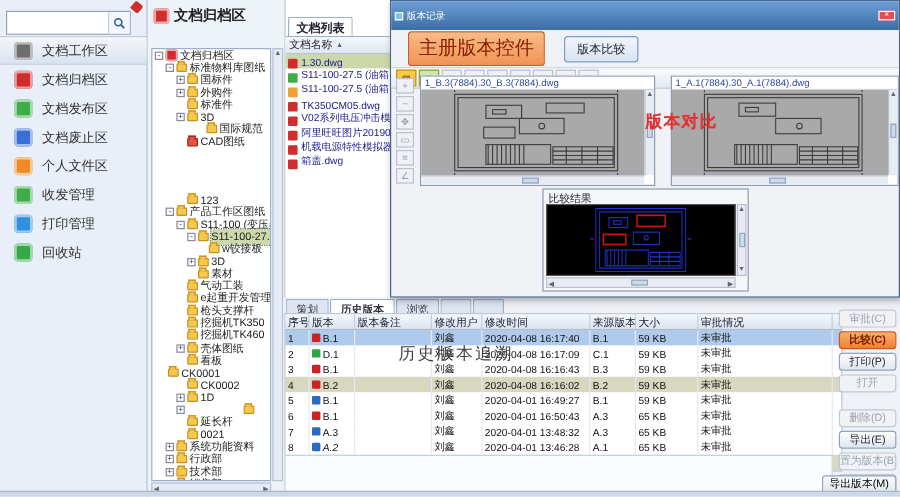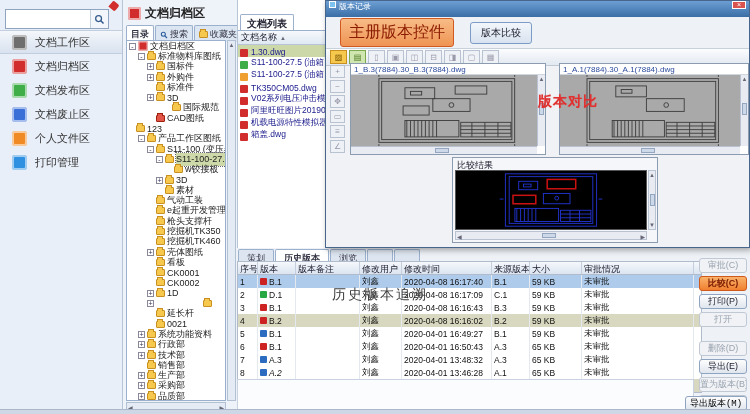--- a/index.html
+++ b/index.html
@@ -60,21 +60,21 @@
   #doc-header { height:14px; background:linear-gradient(#f6f9fc,#dfe8f2); border-bottom:1px solid #b8c4d8;
                 font-size:9px; color:#223; padding:1px 3px; display:flex; align-items:center; gap:3px; }
   .doc-row { display:flex; align-items:flex-end; height:12px; padding-left:2px; white-space:nowrap; cursor:pointer; }
   .doc-row.sel { background:#ccd8a8; }
   .doc-icon { width:8px; height:8px; border-radius:1px; margin-right:3px; flex:0 0 auto; }
   .doc-name { font-size:8.5px; color:#1a1a8c; overflow:hidden; }
 
   
   #dialog { position:absolute; left:325px; top:0; width:425px; height:248px;
             background:#f0f2f5; border:1px solid #48668c; box-shadow:2px 2px 6px rgba(0,0,0,.35); }
-  #dlg-titlebar { height:16px; background:linear-gradient(#6d9fd4,#3a6ea5); display:flex; align-items:flex-start; padding:0 3px; }
+  #dlg-titlebar { height:16px; background:linear-gradient(#6d9fd4,#3a6ea5); display:flex; align-items:center; padding:12px 3px; }
   #dlg-titlebar .dicon { width:7px; height:7px; background:#7ec3f0; border:1px solid #fff; margin-right:3px; }
   #dlg-title { color:#fff; font-size:8px; flex:1; }
   #dlg-close { width:14px; height:8px; background:#d9534f; border:1px solid #fff; color:#fff; font-size:7px;
                line-height:6px; text-align:center; cursor:pointer; }
   #dlg-btnrow { height:32px; border-bottom:1px solid #c8d0da; background:#eef1f6; display:flex; align-items:center; gap:16px; padding-left:14px; }
   #btn-main-ctl { font-size:16px; padding:3px 8px; background:linear-gradient(#f8bc86,#ef9454);
                   border:1px solid #d05a20; border-radius:3px; color:#8a1a00; cursor:pointer; }
   #btn-ver-cmp { font-size:10px; padding:3px 10px; background:linear-gradient(#f2f6fb,#d9e3f0);
                  border:1px solid #7a9cc6; border-radius:3px; color:#223; cursor:pointer; }
   #dlg-toolbar { height:17px; background:linear-gradient(#fbfcfe,#e3e9f1); border-bottom:1px solid #c0c8d4;
@@ -89,21 +89,21 @@
   #preview-right { left:233px; width:190px; }
   .pv-title { height:11px; font-size:8px; color:#2a4a9c; padding:1px 3px; white-space:nowrap; overflow:hidden;
               background:#fff; border-bottom:1px solid #d0d6de; }
   .pv-canvas { position:absolute; left:0; top:11px; right:8px; bottom:8px; background:#a9a9a9; overflow:hidden; }
   .pv-vscroll { position:absolute; right:0; top:11px; width:8px; bottom:8px; background:#e8ecf2; border-left:1px solid #b8c2d0; }
   .pv-hscroll { position:absolute; left:0; bottom:0; right:8px; height:8px; background:#e8ecf2; border-top:1px solid #b8c2d0; }
   .pv-thumb { position:absolute; left:45%; top:1px; width:14px; height:5px; background:#cdd8e8; border:1px solid #94a6c0; }
   .pv-vthumb { position:absolute; top:40%; left:1px; height:12px; width:5px; background:#cdd8e8; border:1px solid #94a6c0; }
   #overlay-compare { position:absolute; left:212px; top:92px; font-size:14px; font-weight:bold; color:#e03030;
                      letter-spacing:1px; text-shadow:0 0 1px rgba(224,48,48,.4); z-index:5; }
-  #result-panel { position:absolute; left:126px; top:156px; width:206px; height:86px;
+  #result-panel { position:absolute; left:126px; top:156px; width:172px; height:86px;
                   border:1px solid #8c9cb0; background:#f4f6f9; }
   #result-label { font-size:9px; color:#223; padding:1px 4px; }
   #result-canvas { position:absolute; left:2px; top:12px; right:10px; bottom:12px; background:#000; border:1px solid #555; overflow:hidden;}
   #result-vscroll { position:absolute; right:1px; top:12px; width:8px; bottom:12px; background:#e8ecf2; border:1px solid #b8c2d0; }
   #result-hscroll { position:absolute; left:2px; bottom:2px; right:10px; height:9px; background:#e8ecf2; border:1px solid #b8c2d0; }
 
   
   #history { position:absolute; left:236px; top:248px; right:0; bottom:0; background:#eef1f6; }
   #hist-tabs { position:absolute; left:2px; top:1px; display:flex; gap:1px; }
   .htab { font-size:9px; padding:2px 8px 1px; border:1px solid #9ab0cc; border-bottom:0;
@@ -119,21 +119,21 @@
   .vicon { width:7px; height:7px; border-radius:1px; flex:0 0 auto; }
   #hist-overlay { position:absolute; left:96px; top:38px; font-size:14px; font-weight:normal; color:#404040;
                   letter-spacing:2px; z-index:4; }
   #hist-buttons { position:absolute; right:3px; top:10px; width:48px; display:flex; flex-direction:column; gap:3px; }
   .hbtn { font-size:9px; height:15px; border:1px solid #8ea4c0; border-radius:3px;
           background:linear-gradient(#fdfdfd,#e0e6ee); color:#223; cursor:pointer; white-space:nowrap; overflow:hidden;}
   .hbtn.disabled { color:#9aa4b0; background:#f0f2f5; border-color:#c0c8d4; }
   .hbtn.primary { background:linear-gradient(#f9b26a,#f08030); border-color:#d05818; color:#7a1a00; font-weight:bold; }
   .hgap { height:8px; }
   #btn-export-ver { position:absolute; right:3px; bottom:3px; width:62px; height:15px; font-size:9px;
-                    border:1px solid #8ea4c0; border-radius:3px; background:linear-gradient(#fdfdfd,#e0e6ee); cursor:pointer;font-family:Liberation Mono, monospace;}
+                    border:1px solid #8ea4c0; border-radius:3px; background:linear-gradient(#fdfdfd,#e0e6ee); cursor:pointer;}
   #hist-bottom { position:absolute; left:1px; right:56px; top:131px; bottom:2px; background:#fbfcfe; border:1px solid #c8d2e0; }
 
   #statusbar { position:absolute; left:0; bottom:0; width:750px; height:5px; background:#cdd7e5; border-top:1px solid #aab8ca; }
   svg { display:block; }
 </style>
 </head>
 <body>
 
 <div id="screen">
 
@@ -163,49 +163,39 @@
         </div>
         <div class="side-item">
           <span class="side-icon" style="background: rgb(58, 111, 216);"></span>
           <span class="side-label">文档废止区</span>
         </div>
         <div class="side-item">
           <span class="side-icon" style="background: rgb(240, 138, 36);"></span>
           <span class="side-label">个人文件区</span>
         </div>
         <div class="side-item">
+          <span class="side-icon" style="background: rgb(63, 174, 73);"></span>
+          <span class="side-label">收发管理</span>
+        </div>
+        <div class="side-item">
           <span class="side-icon" style="background: rgb(47, 143, 224);"></span>
           <span class="side-label">打印管理</span>
+        </div>
+        <div class="side-item">
+          <span class="side-icon" style="background: rgb(53, 168, 72);"></span>
+          <span class="side-label">回收站</span>
         </div>
       </div>
   </div>
 
   <div id="treepanel">
     <div id="tree-title">
       <span class="ticon"></span>
       <span class="ttext">文档归档区</span>
     </div>
-    <div id="tree-tabs">
-        <div class="ttab on">
-          <span>目录</span>
-        </div>
-        <div class="ttab">
-          <span>
-            <svg width="8" height="8" viewBox="0 0 12 12">
-              <circle cx="5" cy="5" r="3" fill="none" stroke="#2a5c9c" stroke-width="1.6"></circle>
-              <line x1="7.3" y1="7.3" x2="10.5" y2="10.5" stroke="#2a5c9c" stroke-width="1.8"></line>
-            </svg>
-          </span>
-          <span>搜索</span>
-        </div>
-        <div class="ttab">
-          <span class="mini-folder"></span>
-          <span>收藏夹</span>
-        </div>
-      </div>
     <div id="treebox">
         <div class="tnode" style="padding-left: 2px;">
           <span class="exp">-</span>
           <span class="ricon"></span>
           <span class="lbl">文档归档区</span>
         </div>
         <div class="tnode" style="padding-left: 11px;">
           <span class="exp">-</span>
           <span class="mini-folder"></span>
           <span class="lbl">标准物料库图纸</span>
@@ -233,21 +223,21 @@
         <div class="tnode" style="padding-left: 36px;">
           <span style="width: 9px; flex: 0 0 auto;"></span>
           <span class="mini-folder"></span>
           <span class="lbl">国际规范</span>
         </div>
         <div class="tnode" style="padding-left: 20px;">
           <span style="width: 9px; flex: 0 0 auto;"></span>
           <span class="mini-folder red"></span>
           <span class="lbl">CAD图纸</span>
         </div>
-        <div class="tnode" style="">
+        <div class="tnode" style="padding-left: 20px; margin-top: 38px;">
           <span style="width: 9px; flex: 0 0 auto;"></span>
           <span class="mini-folder"></span>
           <span class="lbl">123</span>
         </div>
         <div class="tnode" style="padding-left: 11px;">
           <span class="exp">-</span>
           <span class="mini-folder"></span>
           <span class="lbl">产品工作区图纸</span>
         </div>
         <div class="tnode" style="padding-left: 20px;">
@@ -303,21 +293,21 @@
         <div class="tnode" style="padding-left: 20px;">
           <span class="exp">+</span>
           <span class="mini-folder"></span>
           <span class="lbl">壳体图纸</span>
         </div>
         <div class="tnode" style="padding-left: 20px;">
           <span style="width: 9px; flex: 0 0 auto;"></span>
           <span class="mini-folder"></span>
           <span class="lbl">看板</span>
         </div>
-        <div class="tnode" style="padding-left: 20px;">
+        <div class="tnode" style="padding-left: 4px;">
           <span style="width: 9px; flex: 0 0 auto;"></span>
           <span class="mini-folder"></span>
           <span class="lbl">CK0001</span>
         </div>
         <div class="tnode" style="padding-left: 20px;">
           <span style="width: 9px; flex: 0 0 auto;"></span>
           <span class="mini-folder"></span>
           <span class="lbl">CK0002</span>
         </div>
         <div class="tnode" style="padding-left: 20px;">

